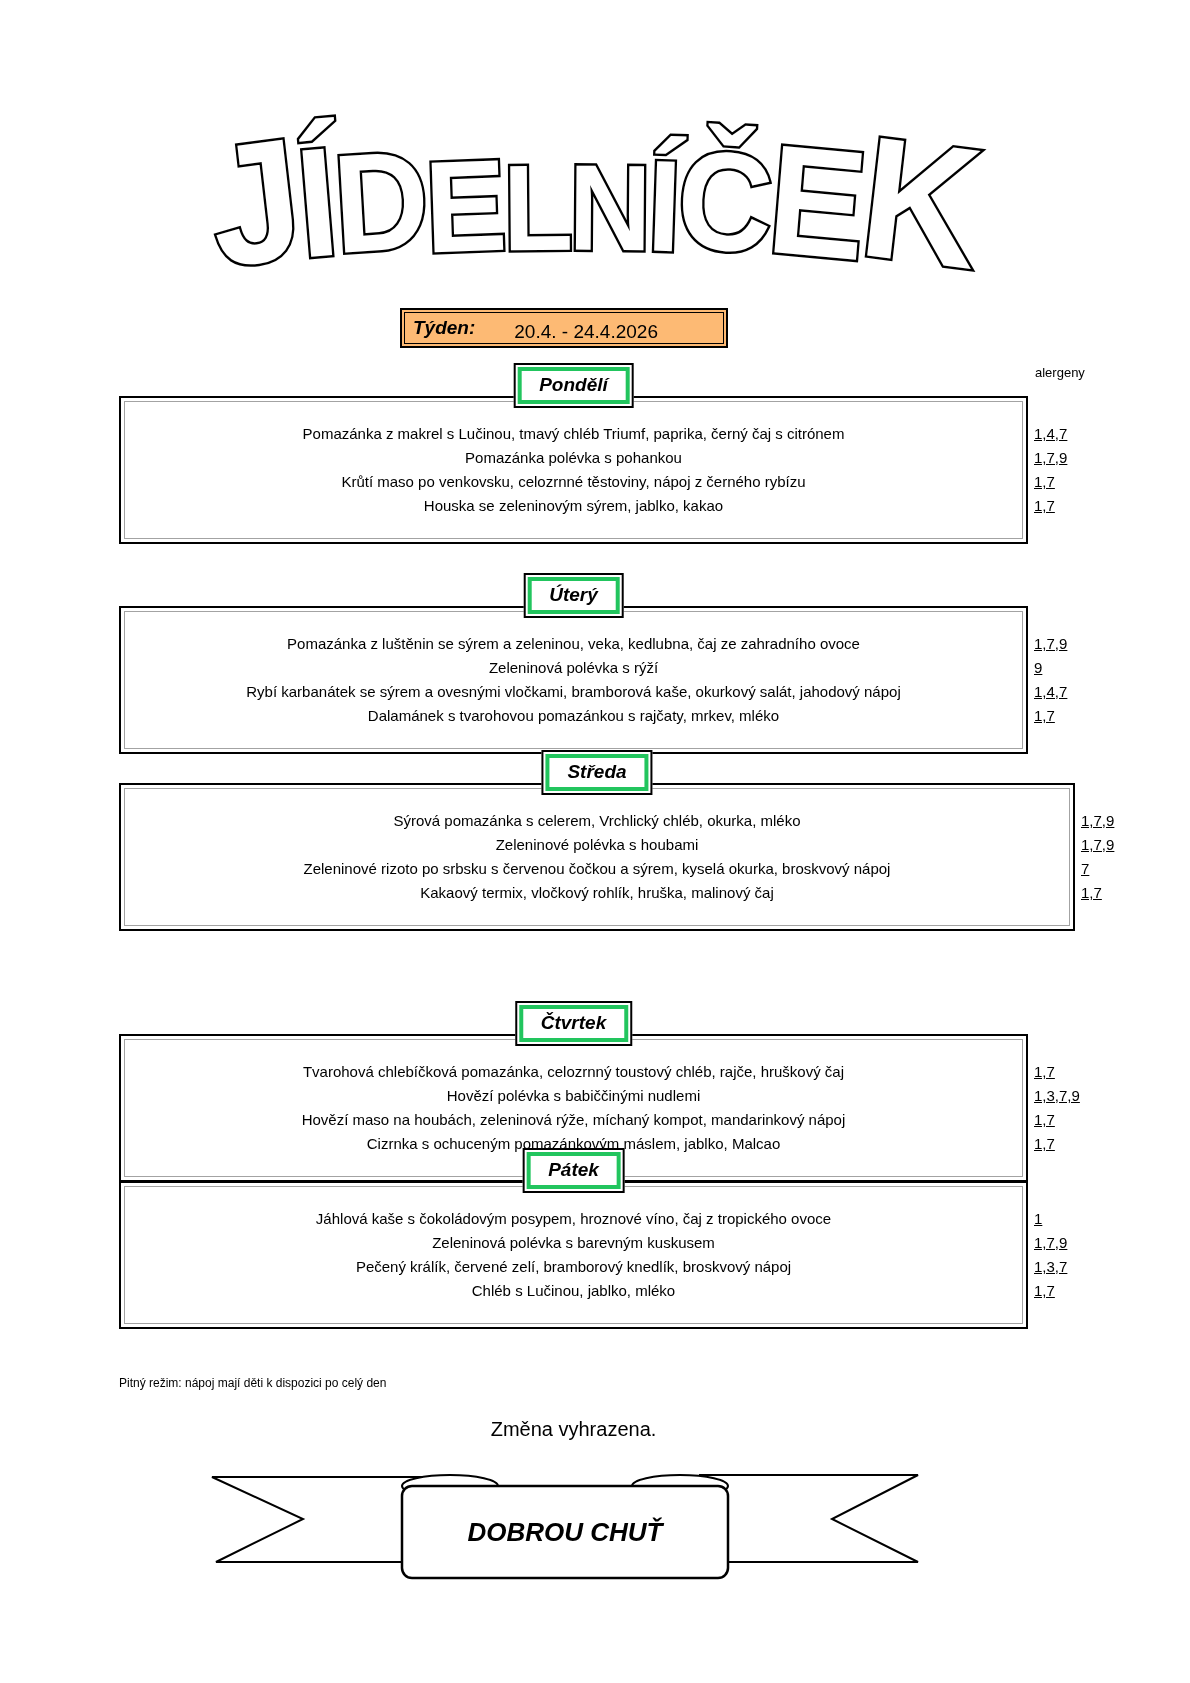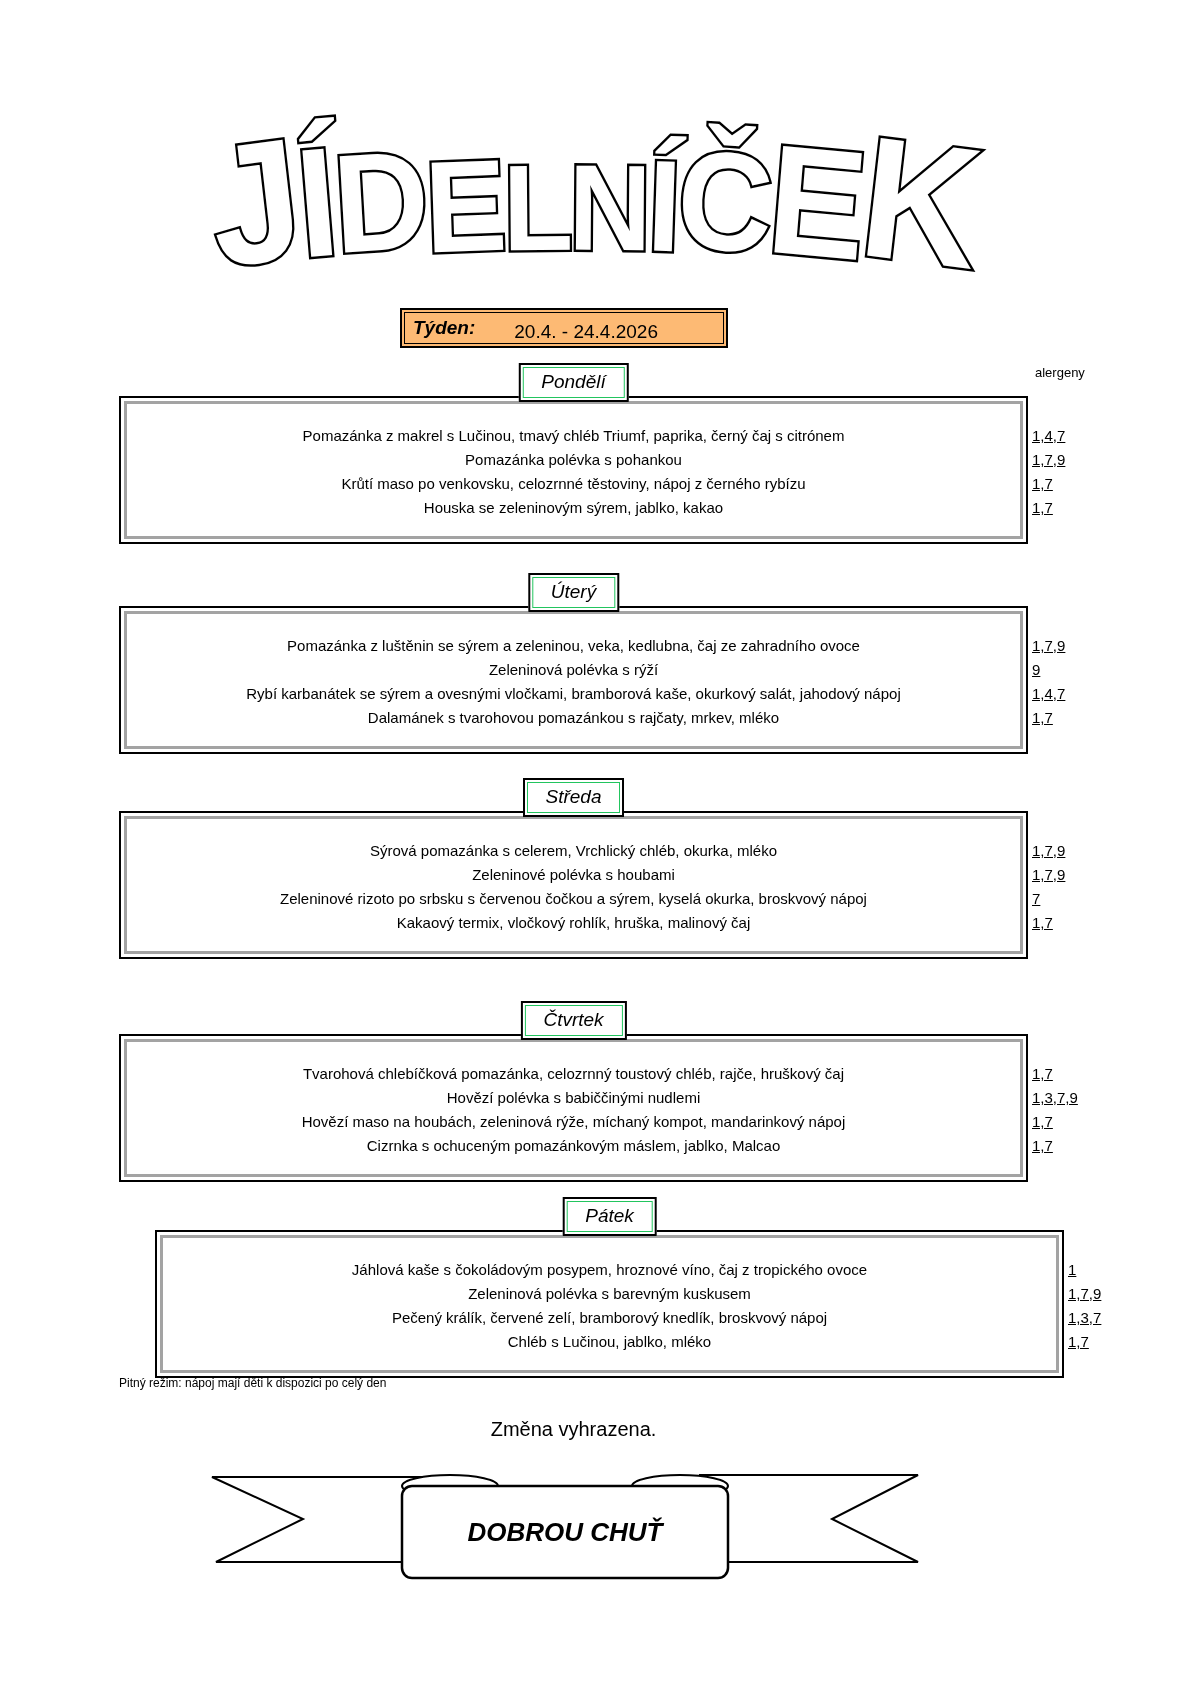--- a/index.html
+++ b/index.html
@@ -41,38 +41,38 @@
   .tyden-label { font-weight:bold; font-style:italic; font-size:19px; padding-left:8px; white-space:nowrap; }
   .tyden-value { font-size:19px; flex:1; text-align:center; padding-right:26px; white-space:nowrap;margin-top:7px; }
 
   
   .alergeny { position:absolute; left:1035px; top:349px; font-size:13px;margin-top:16px; }
 
   
   #days .day-section { position:absolute; left:119px; width:909px; height:185px; }
   #days .day-section:nth-child(1) { top:363px; }
   #days .day-section:nth-child(2) { top:573px; }
-  #days .day-section:nth-child(3) { top:778px; }
+  #days .day-section:nth-child(3) { top:750px;padding-left:47px; }
   #days .day-section:nth-child(4) { top:1001px; }
-  #days .day-section:nth-child(5) { top:1197px;margin-left:36px; }
+  #days .day-section:nth-child(5) { top:1148px; }
 
   .day-header {
     position:absolute; left:50%; transform:translateX(-50%); top:0; z-index:2;
     background:#fff; border:2px solid #000; padding:2px; box-sizing:border-box;
   }
   .day-header-inner {
-    border:1px solid #22c55e; padding:3px 18px 4px 18px;
-    font-weight:normal; font-style:italic; font-size:19px; white-space:nowrap;
+    border:4px solid #22c55e; padding:3px 18px 4px 18px;
+    font-weight:bold; font-style:italic; font-size:19px; white-space:nowrap;
   }
   .day-box {
     position:absolute; left:0; top:33px; width:100%; height:148px;
     border:2px solid #000; background:#fff; box-sizing:border-box; padding:3px;
   }
   .day-box-inner {
-    border:3px solid #a3a3a3; width:100%; height:100%; box-sizing:border-box;
+    border:1px solid #a3a3a3; width:100%; height:100%; box-sizing:border-box;
     padding-top:20px;
   }
   .menu-row {
     position:relative; height:24px; line-height:24px;
     text-align:center; font-size:15px; white-space:nowrap;
   }
   .menu-allergens {
     position:absolute; left:calc(100% + 12px); top:0;
     text-align:left; font-size:15px; white-space:nowrap;text-decoration:underline;
   }

